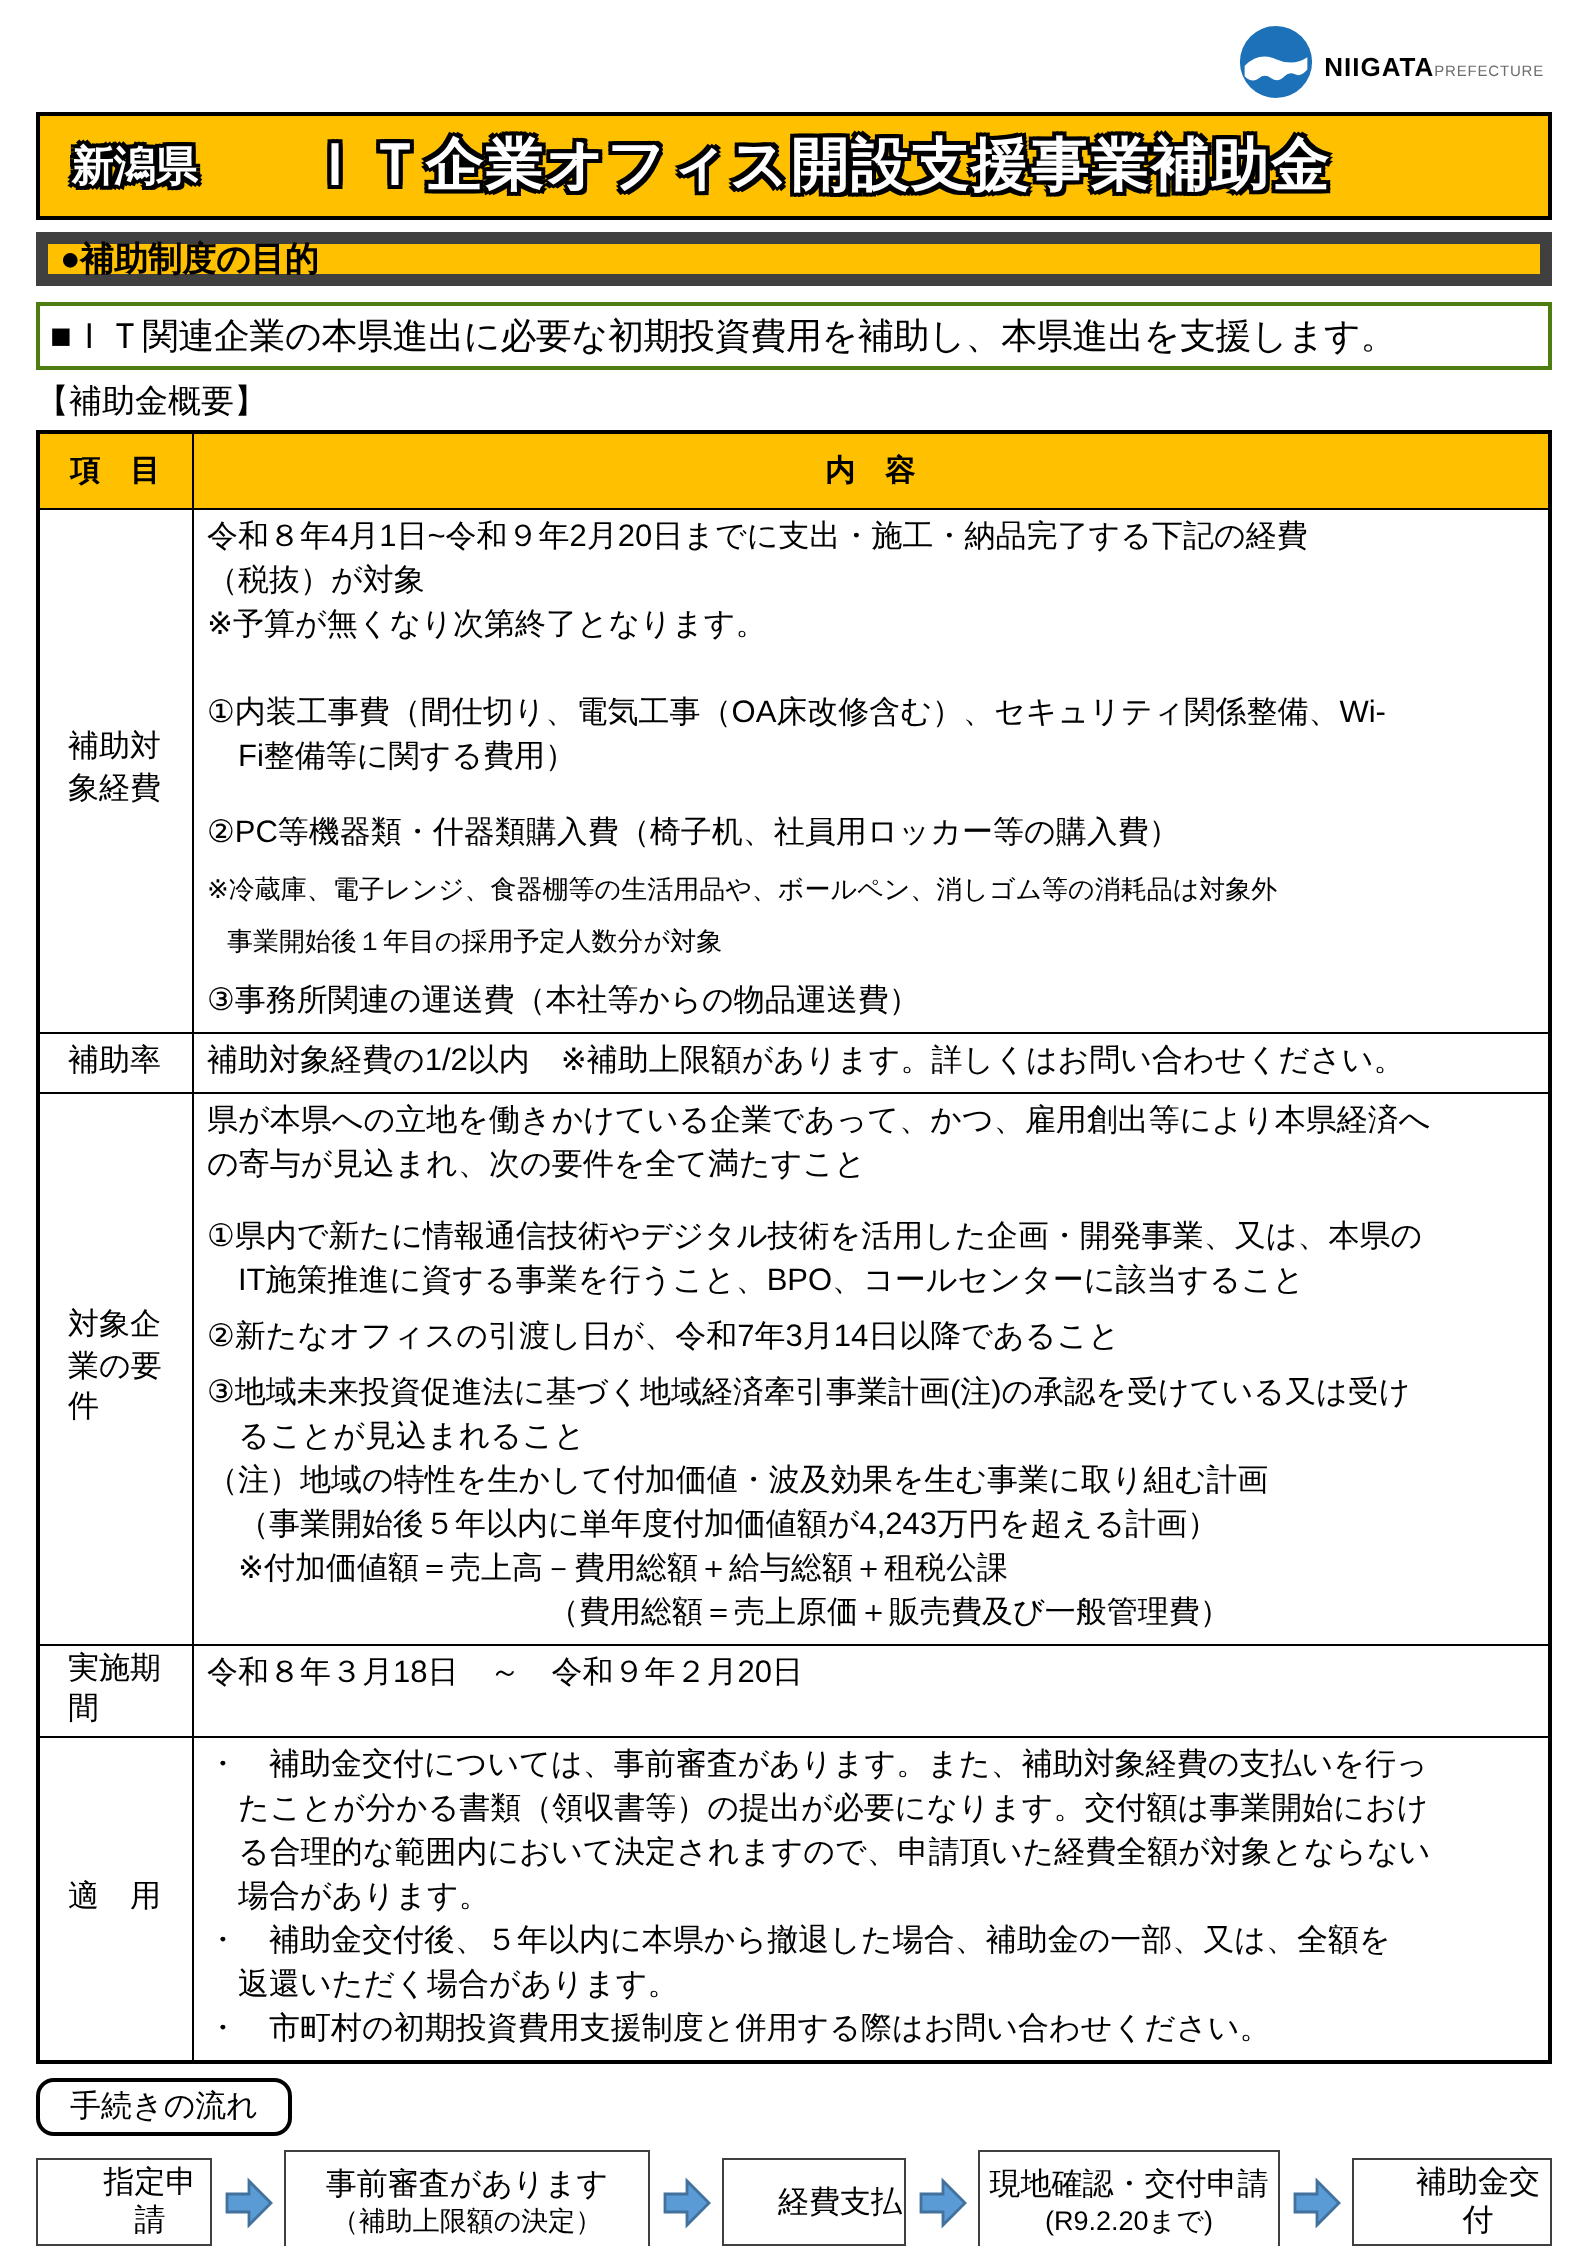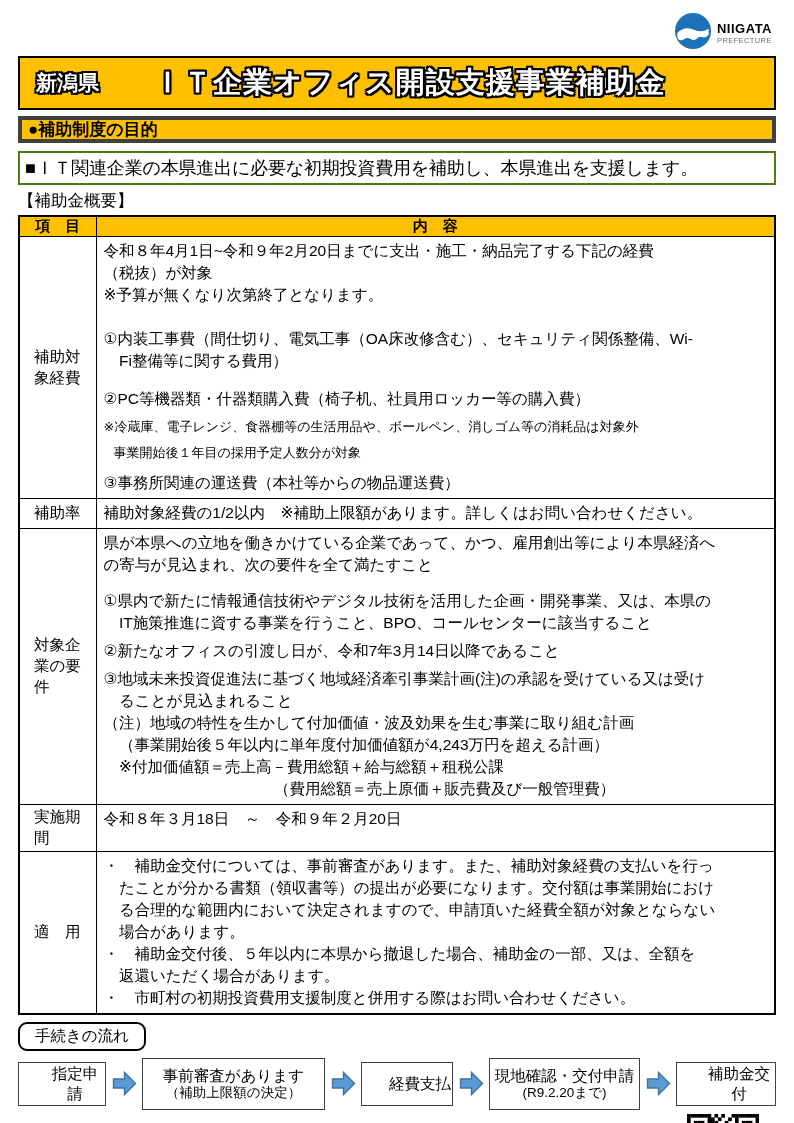--- a/index.html
+++ b/index.html
@@ -5,50 +5,50 @@
   * { margin:0; padding:0; box-sizing:border-box; }
   html,body { background:#e9e9e9; }
   .page {
     width:794px; height:1123px; margin:0 auto; background:#fff;
     font-family:"Liberation Sans","DejaVu Sans",sans-serif;
     color:#000; position:relative; padding:0 18px; overflow:hidden;
   }
   
   .logo-row { height:56px; display:flex; justify-content:flex-end; align-items:center; padding:10px 4px 0 0; }
   .logo { display:flex; align-items:center; gap:5px; }
-  .logo-text { display:flex; flex-direction:column; line-height:1; }
+  .logo-text { display:flex; flex-direction:row; line-height:1;align-items:flex-end; }
   .logo-name { font-size:13px; font-weight:bold; letter-spacing:.5px; }
   .logo-sub  { font-size:7.5px; color:#6d6d6d; letter-spacing:.4px; margin-top:2px; }
   
   .title-banner {
     height:54px; background:#FFC000; border:2px solid #000;
     display:flex; align-items:center; padding:0 16px; gap:54px;
   }
   .outline-text {
     color:#fff; font-weight:bold;
     text-shadow:2px 0 0 #000,-2px 0 0 #000,0 2px 0 #000,0 -2px 0 #000,
                 2px 2px 0 #000,-2px -2px 0 #000,2px -2px 0 #000,-2px 2px 0 #000;
   }
   .pref-name { font-size:21px; }
   .main-title { font-size:29px; letter-spacing:1px; }
   .purpose-bar {
-    margin-top:6px; height:27px; background:#FFC000; border:4px solid #404040;
+    margin-top:6px; height:27px; background:#FFC000; border:6px solid #404040;
     display:flex; align-items:center; padding:0 6px; font-size:17px; font-weight:bold;
   }
   
   .purpose-box {
     margin-top:8px; border:2px solid #4d7c0f; height:34px;
     display:flex; align-items:center; padding:0 5px; font-size:18px; letter-spacing:-0.2px;
   }
   .overview-heading { margin:5px 0 3px 0; font-size:16.5px; }
   
   table.overview { width:100%; border-collapse:collapse; border:2px solid #000; }
   table.overview th, table.overview td { border:1.5px solid #000; }
   th.col-item, th.col-content {
-    background:#FFC000; font-size:15px; font-weight:bold; height:20px; text-align:center; padding:0;
+    background:#FFC000; font-size:15px; font-weight:bold; height:38px; text-align:center; padding:0;
   }
   td.row-label {
     width:77px; text-align:left; vertical-align:middle;
     font-size:15.5px; line-height:1.35; padding:2px 14px;
   }
   td.row-content { padding:3px 8px 4px 7px; font-size:15.5px; line-height:22px; vertical-align:top; }
   .para { white-space:pre-wrap; }
   .small { font-size:13px; line-height:18px; }
   .ind { padding-left:10px; }
   .mb22 { margin-bottom:22px; } .mb16 { margin-bottom:16px; } .mb14 { margin-bottom:14px; }

